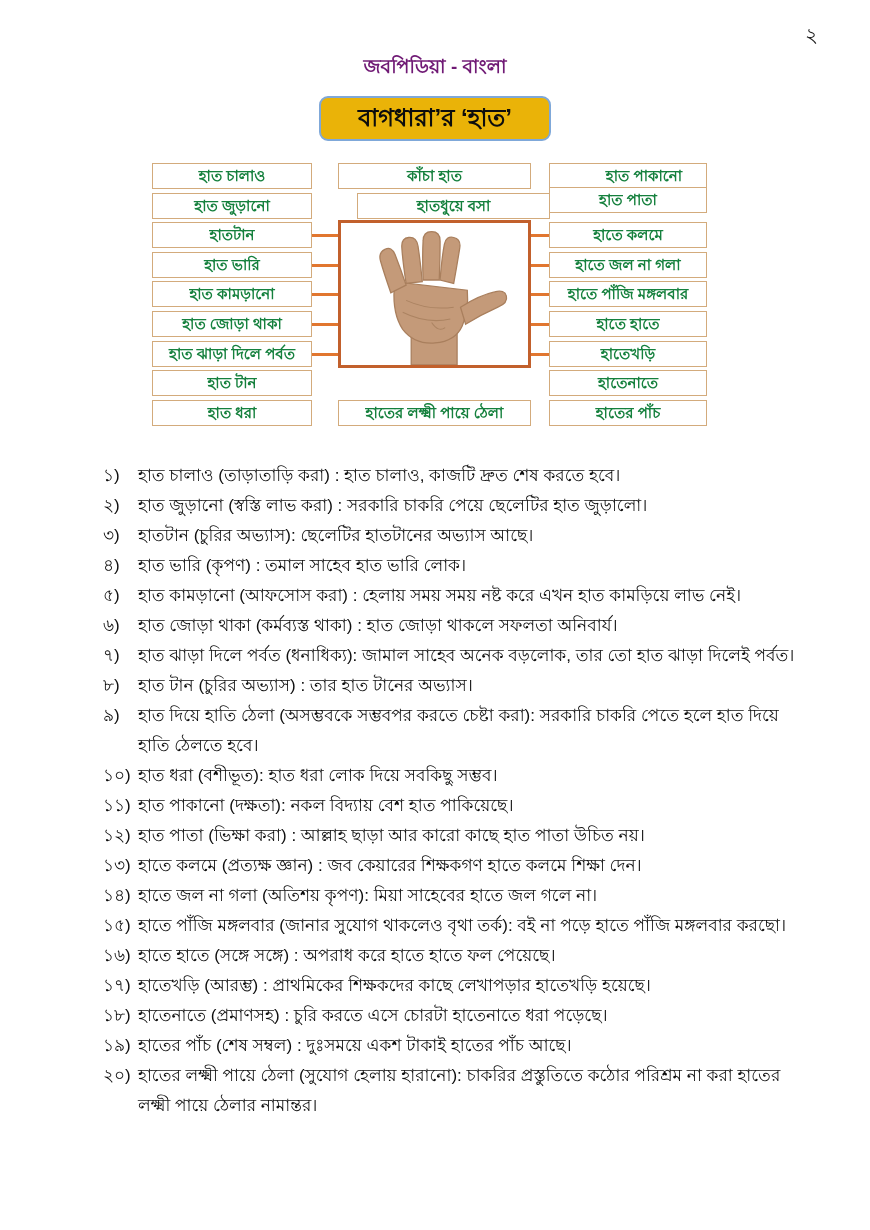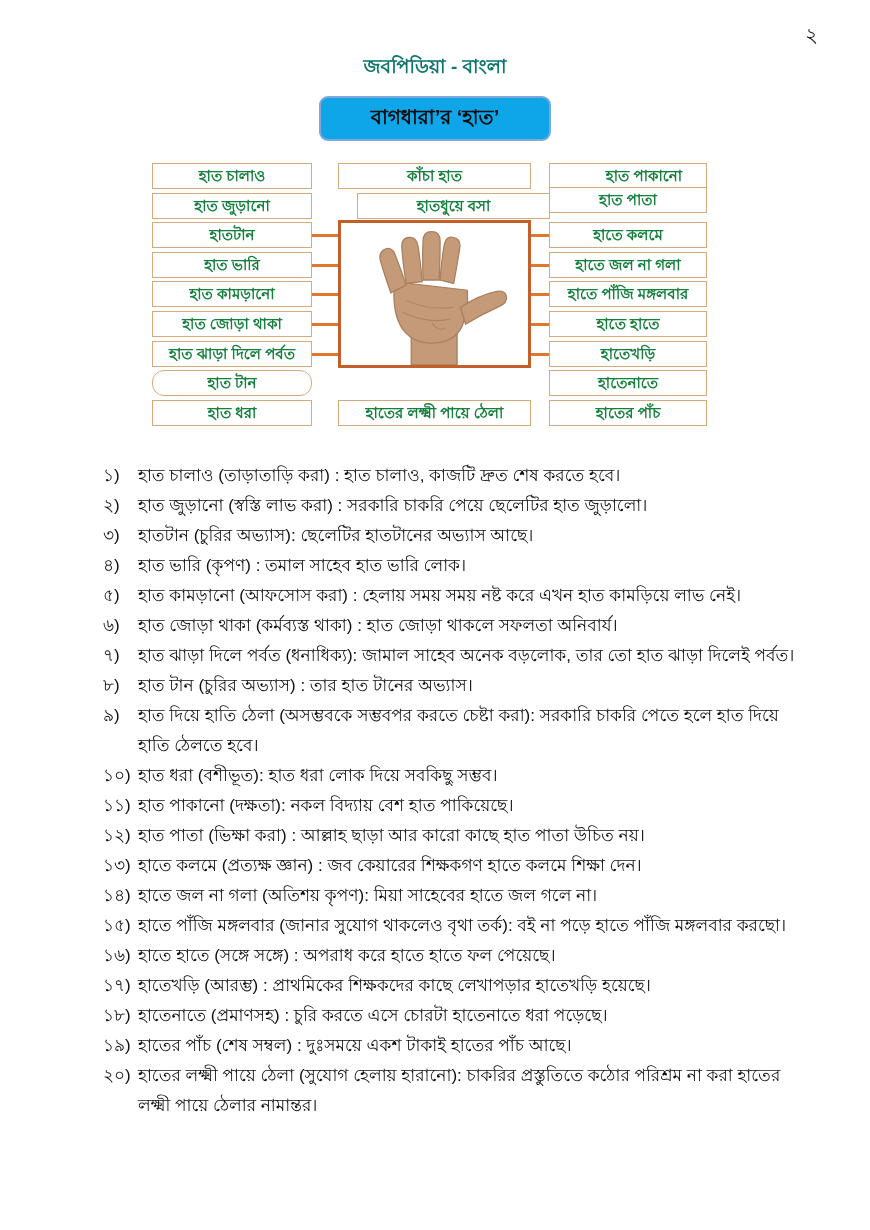--- a/index.html
+++ b/index.html
@@ -11,28 +11,28 @@
     background:#ffffff; overflow:hidden;
   }
 
   .page-number {
     position:absolute; top:20px; right:52px;
     font-size:20px; color:#222;
   }
 
   .doc-header {
     position:absolute; top:52px; left:0; width:100%;
-    text-align:center; font-size:19px; font-weight:bold; color:#0f766e;
+    text-align:center; font-size:19px; font-weight:bold; color:#701a75;
   }
 
   .title-box {
     position:absolute; top:96px; left:319px; width:232px; height:45px;
-    border:2px solid #7fa8d9; border-radius:9px; background:#0ea5e9;
+    border:2px solid #7fa8d9; border-radius:9px; background:#eab308;
     display:flex; align-items:center; justify-content:center;
-    font-size:20px; font-weight:bold; color:#0d0d0d;
+    font-size:24px; font-weight:bold; color:#0d0d0d;
   }
 
   .diagram { position:absolute; top:163px; left:150px; width:558px; height:270px; }
 
   .idiom-box {
     position:absolute; height:26px;
     border:1px solid #d3ab7c; background:#ffffff;
     display:flex; align-items:center; justify-content:center;
     font-size:15px; font-weight:bold; color:#15803d;
     white-space:nowrap; overflow:hidden; z-index:2;
@@ -100,21 +100,21 @@
       </svg>
     </div>
 
   <div class="idiom-box col-left" style="top: 0px;">হাত চালাও</div>
       <div class="idiom-box col-left" style="top: 30px;">হাত জুড়ানো</div>
       <div class="idiom-box col-left" style="top: 59px;">হাতটান</div>
       <div class="idiom-box col-left" style="top: 89px;">হাত ভারি</div>
       <div class="idiom-box col-left" style="top: 118px;">হাত কামড়ানো</div>
       <div class="idiom-box col-left" style="top: 148px;">হাত জোড়া থাকা</div>
       <div class="idiom-box col-left" style="top: 178px;">হাত ঝাড়া দিলে পর্বত</div>
-      <div class="idiom-box col-left" style="top: 207px; border-radius: 12px;">হাত টান</div>
+      <div class="idiom-box col-left" style="top: 207px;">হাত টান</div>
       <div class="idiom-box col-left" style="top: 237px;">হাত ধরা</div>
       <div class="idiom-box col-right" style="top: 0px; padding-left: 32px;">হাত পাকানো</div>
       <div class="idiom-box col-right" style="top: 24px;">হাত পাতা</div>
       <div class="idiom-box col-right" style="top: 59px;">হাতে কলমে</div>
       <div class="idiom-box col-right" style="top: 89px;">হাতে জল না গলা</div>
       <div class="idiom-box col-right" style="top: 118px;">হাতে পাঁজি মঙ্গলবার</div>
       <div class="idiom-box col-right" style="top: 148px;">হাতে হাতে</div>
       <div class="idiom-box col-right" style="top: 178px;">হাতেখড়ি</div>
       <div class="idiom-box col-right" style="top: 207px; text-align: right;">হাতেনাতে</div>
       <div class="idiom-box col-right" style="top: 237px;">হাতের পাঁচ</div>

